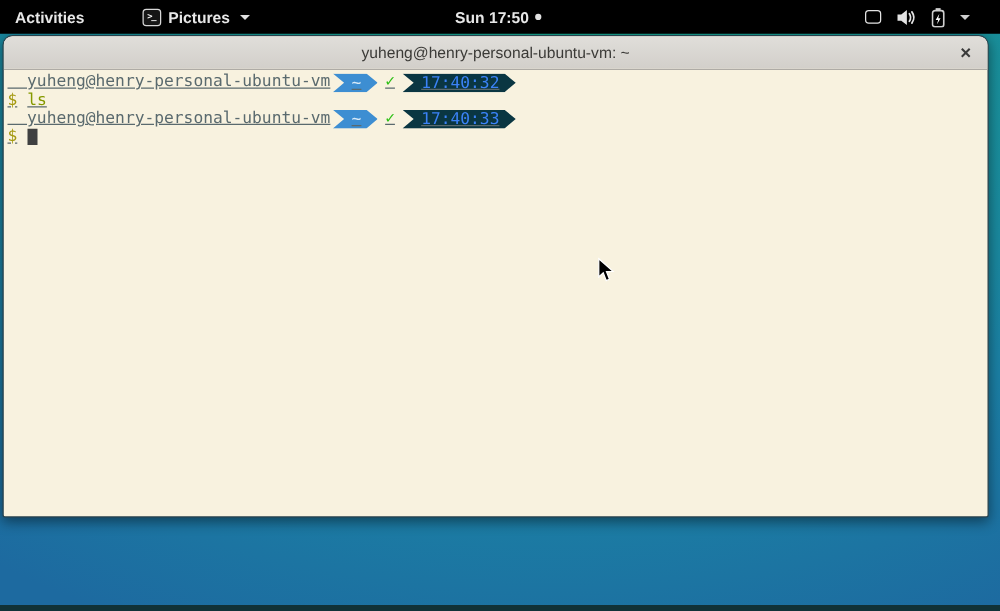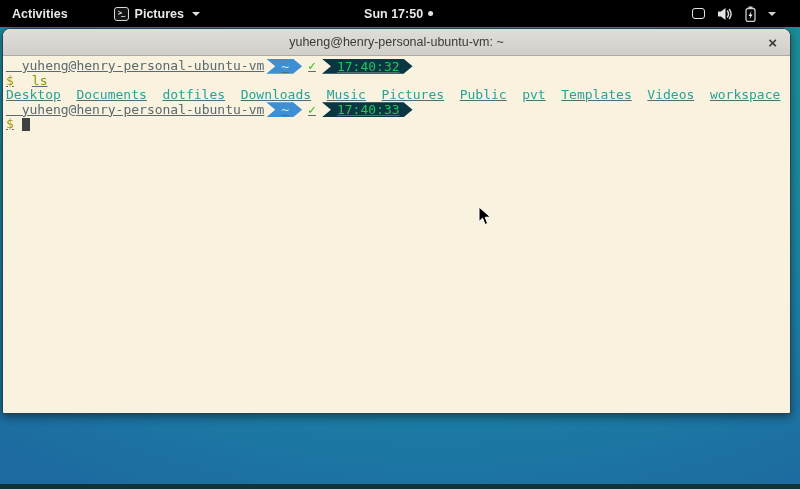--- a/index.html
+++ b/index.html
@@ -82,25 +82,25 @@
   }
   .tline { white-space: pre; height: 14.5px; display: flex; align-items: center; text-decoration: underline; }
   .tline > span { white-space: pre; }
 
   .pl-seg {
     display: inline-block; height: 15px; line-height: 15px;
     clip-path: polygon(0 0, calc(100% - 9px) 0, 100% 50%, calc(100% - 9px) 100%, 0 100%, 9px 50%);
     padding: 0 13px 0 15px;
   }
   .pl-home { background: #3d8ed2; color: #d8eaf8; margin-left: 2px; }
-  .pl-time { background: #0a3642; color: #22c55e; }
+  .pl-time { background: #0a3642; color: #3b82f6; }
   .check { color: #2ec016; margin: 0 6px; font-weight: 700; }
 
   .c-dollar { color: #a3980d; }
-  .c-cmd { color: #859900; margin-left: 18px; }
+  .c-cmd { color: #859900; margin-left: 8px; }
   .c-dir { color: #2aa198; }
   .c-dir + .c-dir { margin-left: 15.6px; }
   .cursor-block {
     display: inline-block; width: 8px; height: 13px; background: #3f4040; margin-left: 7.8px;
   }
 
   
   .pointer { position: absolute; left: 478px; top: 206px; }
 </style>
 </head>
@@ -152,33 +152,20 @@
       <span class="pl-seg pl-home"><span>~</span></span>
       <span class="check">✓</span>
       <span class="pl-seg pl-time"><span>17:40:32</span></span>
     </div>
 
     <div class="tline">
       <span class="c-dollar">$</span>
       <span class="c-cmd">ls</span>
     </div>
 
-    <div class="tline">
-      <span class="c-dir">Desktop</span>
-      <span class="c-dir">Documents</span>
-      <span class="c-dir">dotfiles</span>
-      <span class="c-dir">Downloads</span>
-      <span class="c-dir">Music</span>
-      <span class="c-dir">Pictures</span>
-      <span class="c-dir">Public</span>
-      <span class="c-dir">pvt</span>
-      <span class="c-dir">Templates</span>
-      <span class="c-dir">Videos</span>
-      <span class="c-dir">workspace</span>
-    </div>
 
     <div class="tline">
       <span>  yuheng@henry-personal-ubuntu-vm</span>
       <span class="pl-seg pl-home"><span>~</span></span>
       <span class="check">✓</span>
       <span class="pl-seg pl-time"><span>17:40:33</span></span>
     </div>
 
     <div class="tline">
       <span class="c-dollar">$</span>

